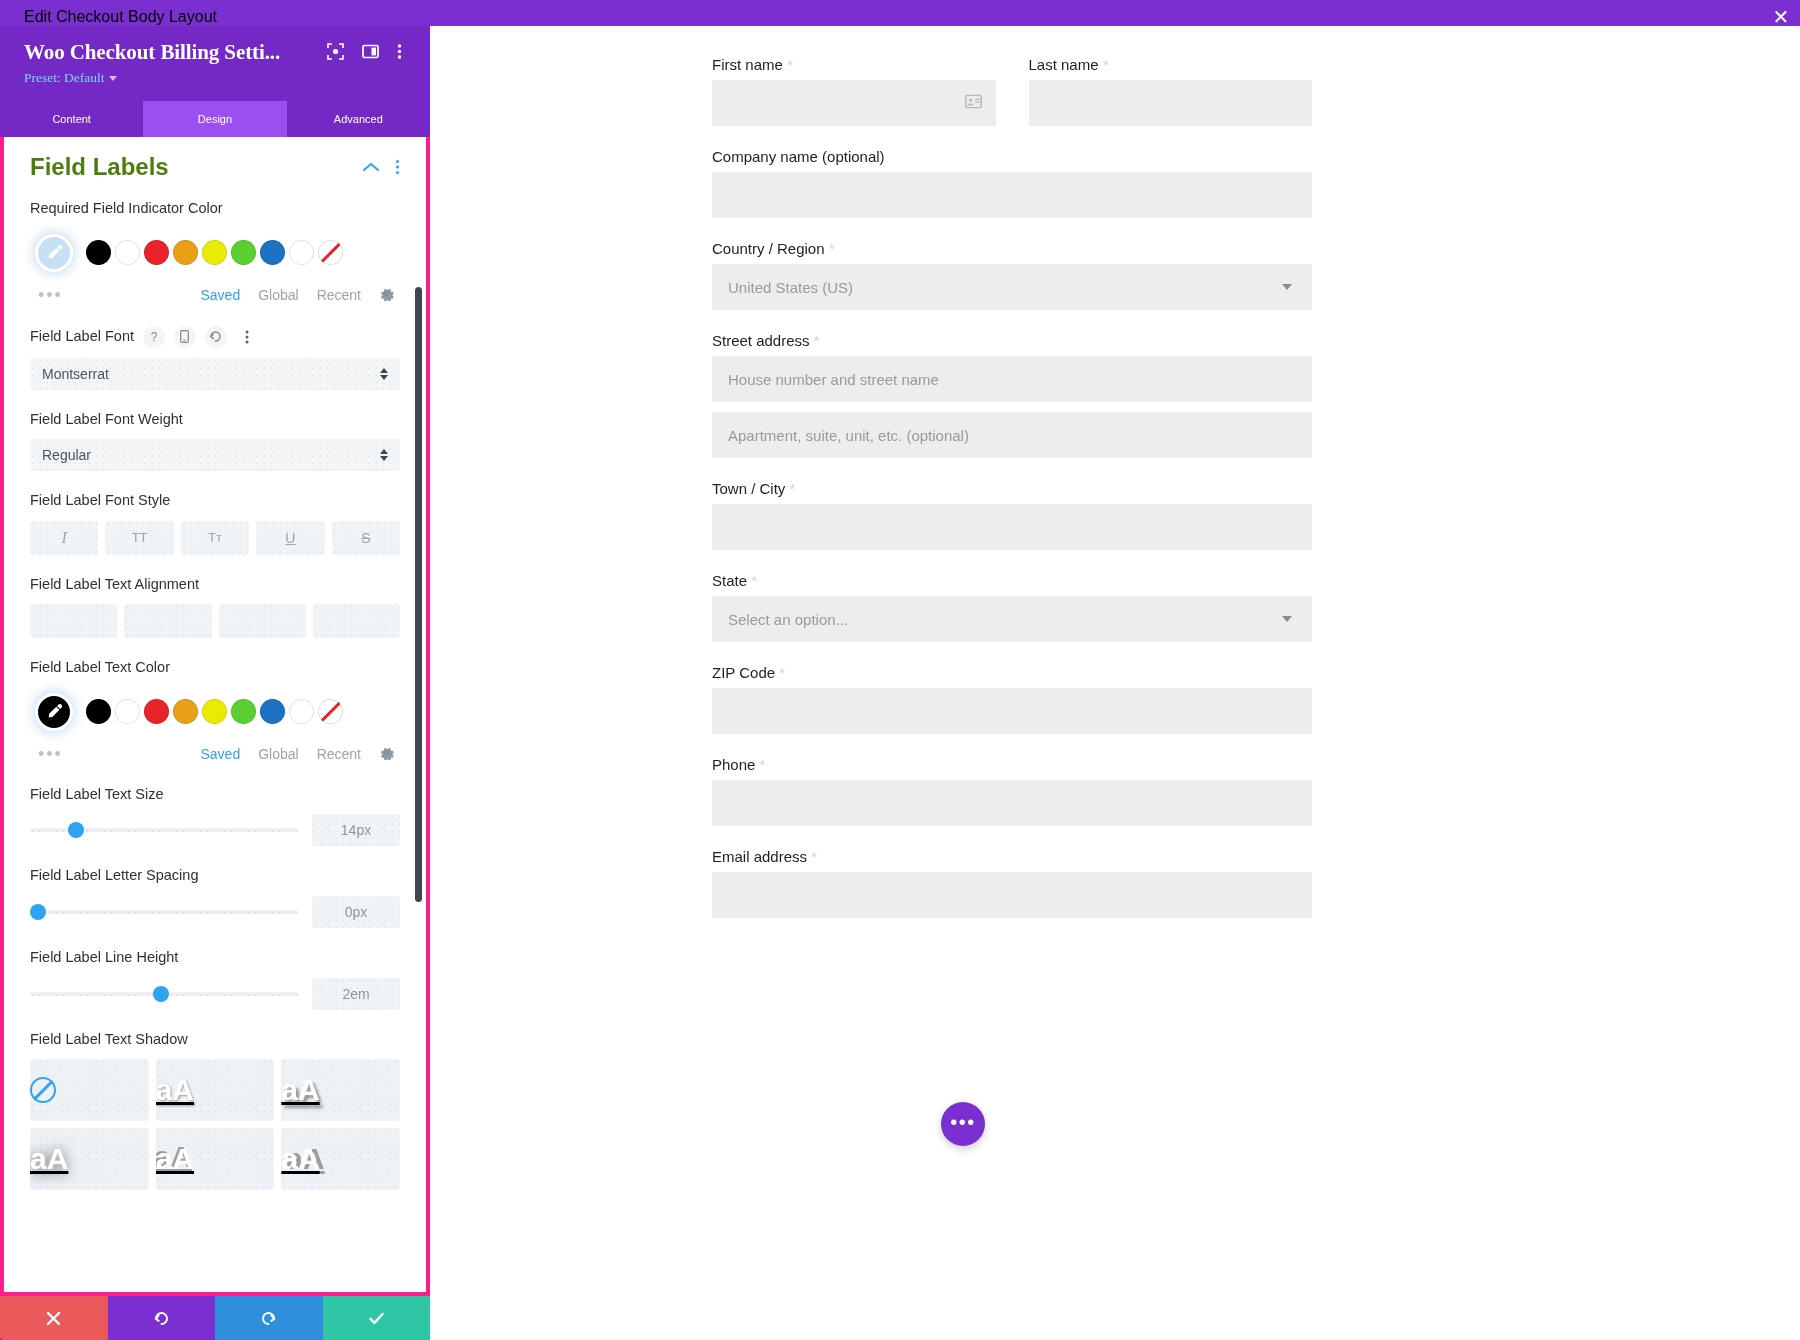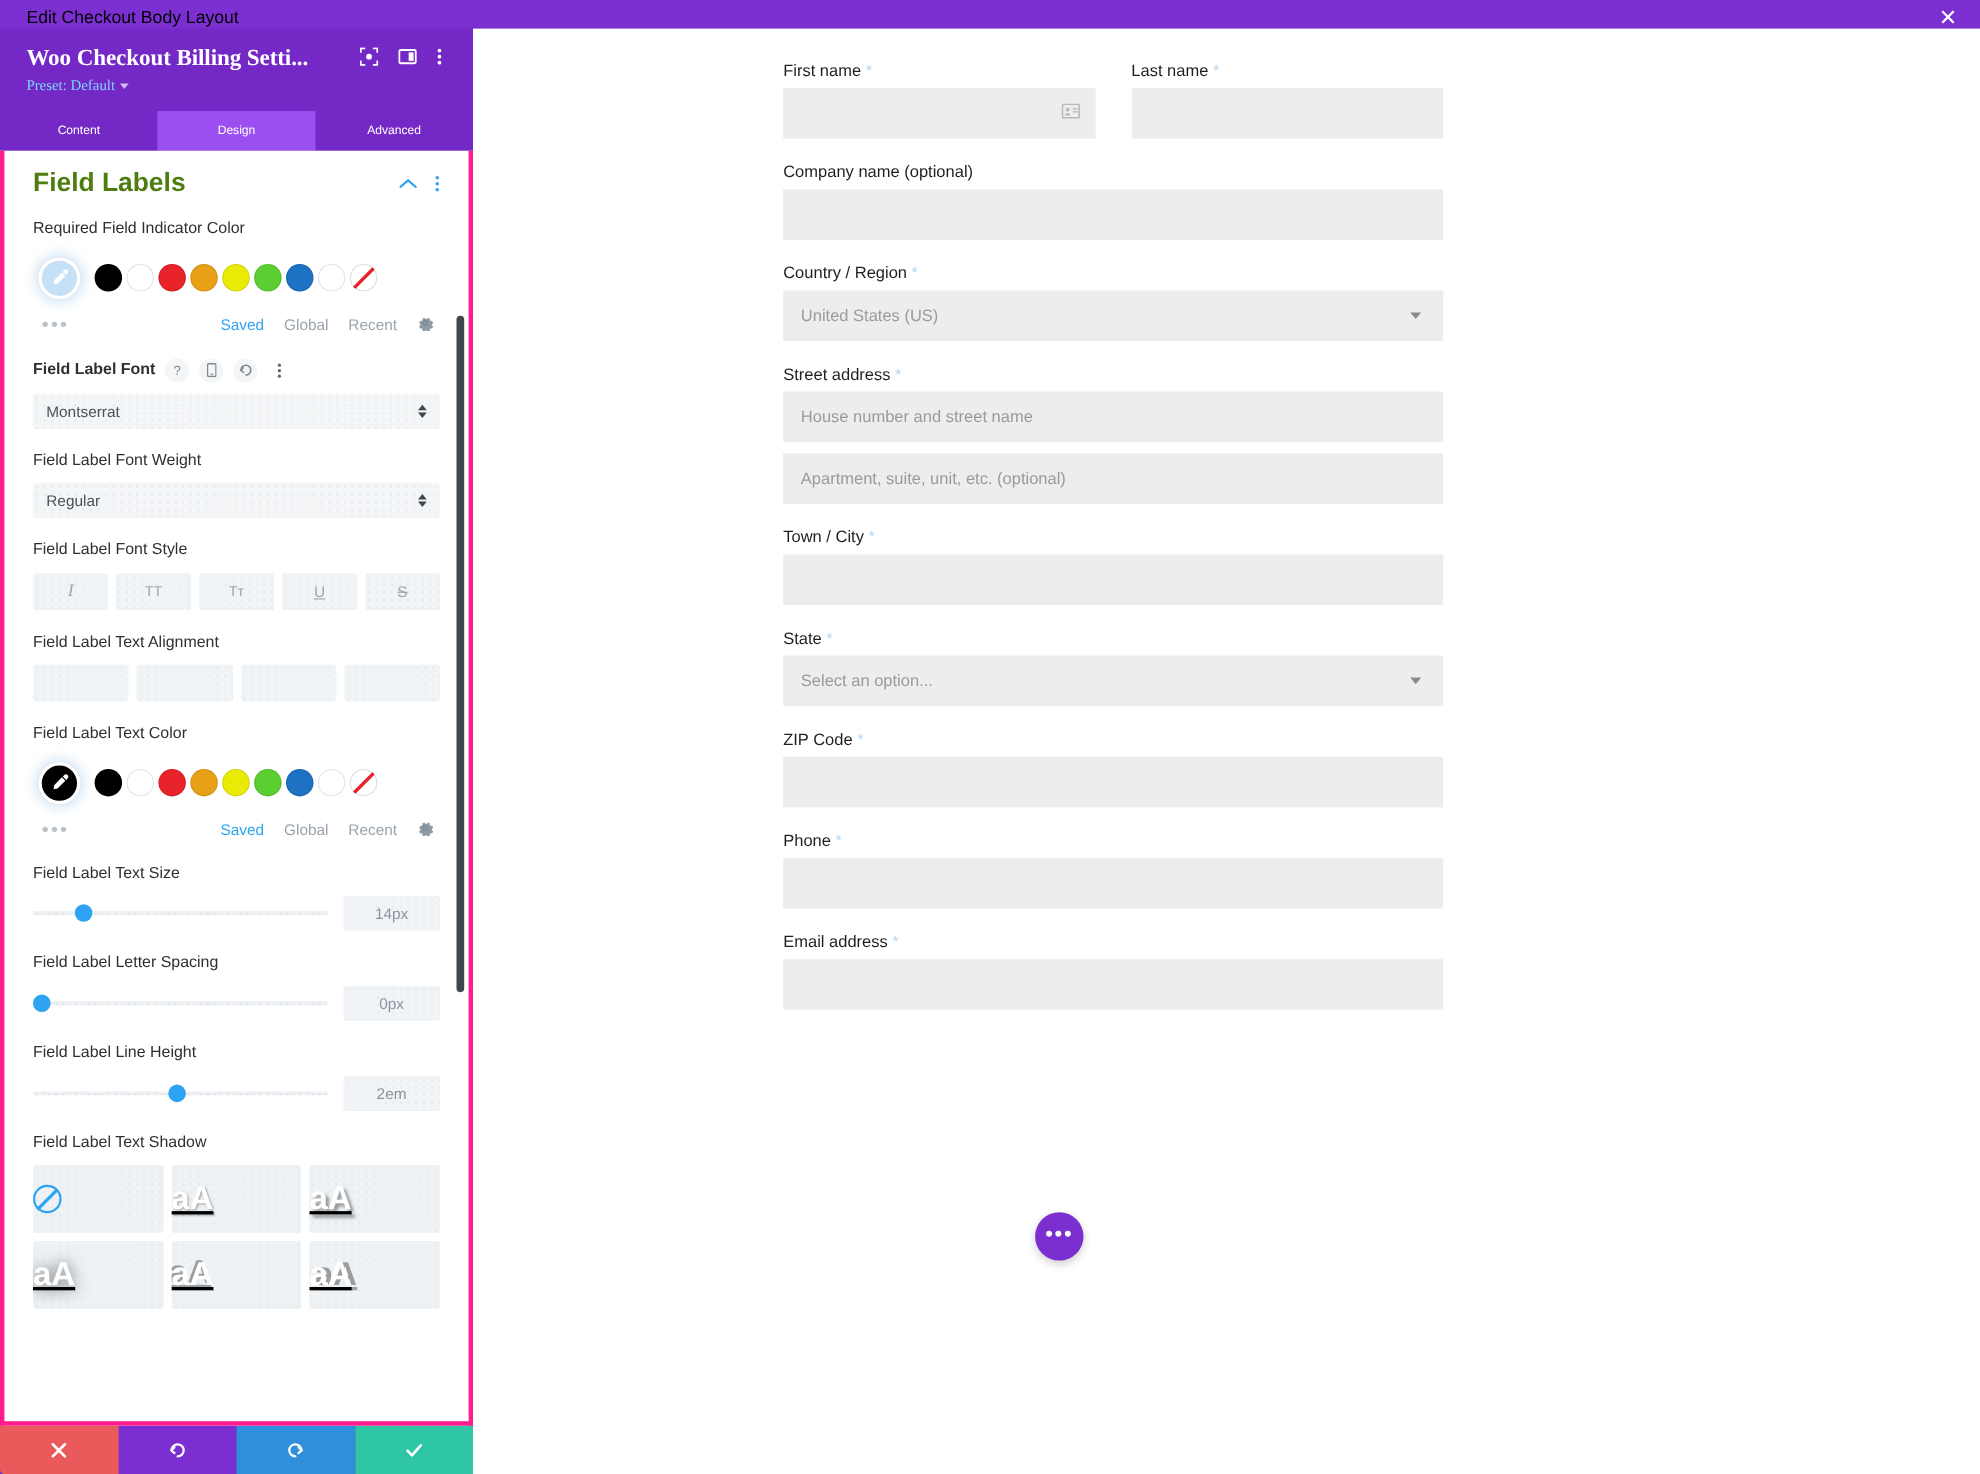--- a/index.html
+++ b/index.html
@@ -10,21 +10,21 @@
     background:#ffffff;
     overflow:hidden;
     position:relative;
   }
 
   
   .topbar {
     position:absolute; left:0; top:0; width:1800px; height:33px;
     background:#7b2fd1;
     display:flex; align-items:center; justify-content:space-between;
-    padding:0 14px 0 24px;
+    padding:0 4px 0 24px;
   }
   .topbar-close {
     color:#fff; font-size:20px; line-height:1; width:30px; height:30px;
     display:flex; align-items:center; justify-content:center; cursor:pointer;
     font-weight:300;
   }
 
   
   .panel {
     position:absolute; left:0; top:26px; width:430px; height:1314px;
@@ -57,21 +57,21 @@
   }
   .panel-body { padding:16px 26px 0 26px; height:100%; position:relative; }
 
   .section-head { display:flex; align-items:center; margin-bottom:18px; }
   .section-title { color:#4d7c0f; font-size:24px; flex:1;font-weight:bold; }
   .sec-ico { margin-left:16px; cursor:pointer; display:flex; align-items:center;}
 
   .ctrl { margin-bottom:20px; }
   .ctrl-label { font-size:14.5px; color:#303030; line-height:1.35; margin-bottom:10px; }
   .ctrl-label-row { display:flex; align-items:center; gap:9px; margin-bottom:10px; }
-  .ctrl-label-row .ctrl-label { margin-bottom:0;font-weight:bold; }
+  .ctrl-label-row .ctrl-label { margin-bottom:0; }
   .mini-btn {
     width:22px; height:22px; border-radius:50%; background:#f3f5f7;
     display:flex; align-items:center; justify-content:center;
     font-size:12px; color:#7a8994; cursor:pointer;
   }
   .mini-btn.plain { background:transparent; }
 
   
   .swatch-row { display:flex; align-items:center; gap:0px; }
   .sw {

